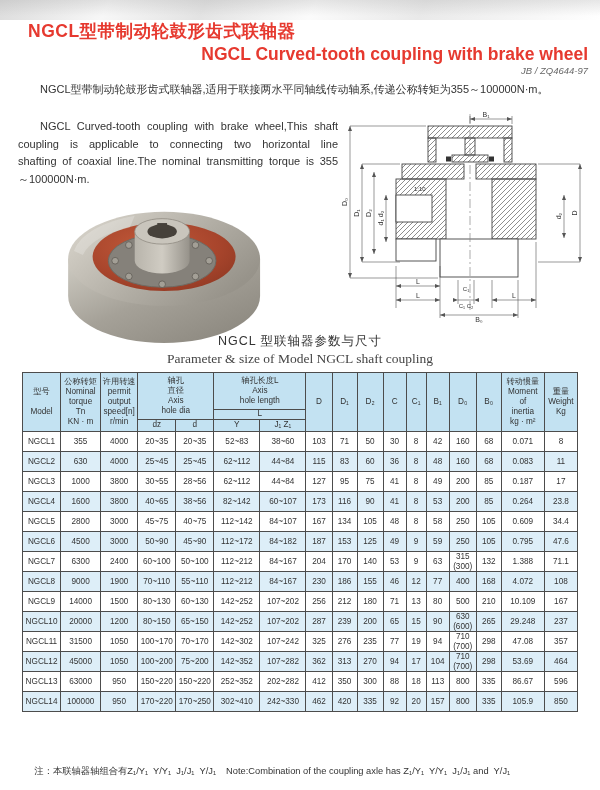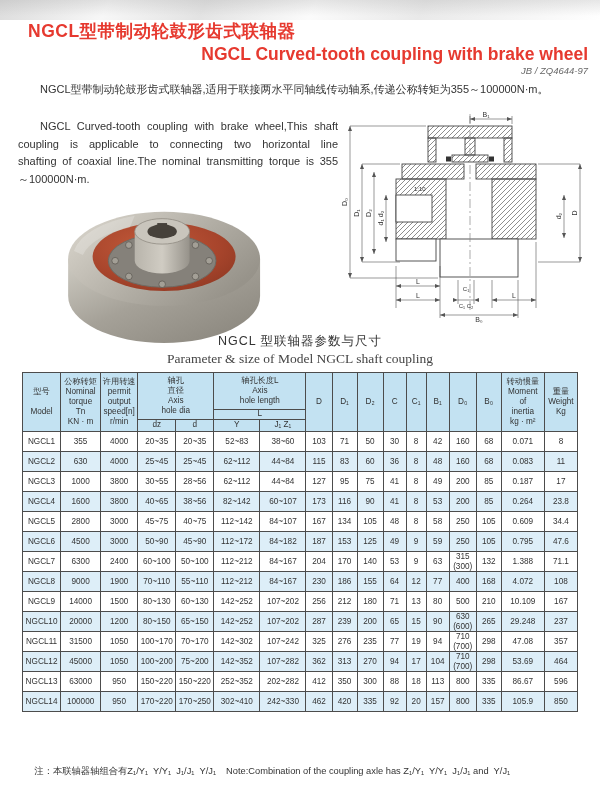--- a/index.html
+++ b/index.html
@@ -438,21 +438,21 @@
           <td>NGCL8</td>
           <td>9000</td>
           <td>1900</td>
           <td>70~110</td>
           <td>55~110</td>
           <td>112~212</td>
           <td>84~167</td>
           <td>230</td>
           <td>186</td>
           <td>155</td>
-          <td>64</td>
+          <td>46</td>
           <td>12</td>
           <td>77</td>
           <td>400</td>
           <td>168</td>
           <td>4.072</td>
           <td>108</td>
         </tr>
         <tr>
           <td>NGCL9</td>
           <td>14000</td>

